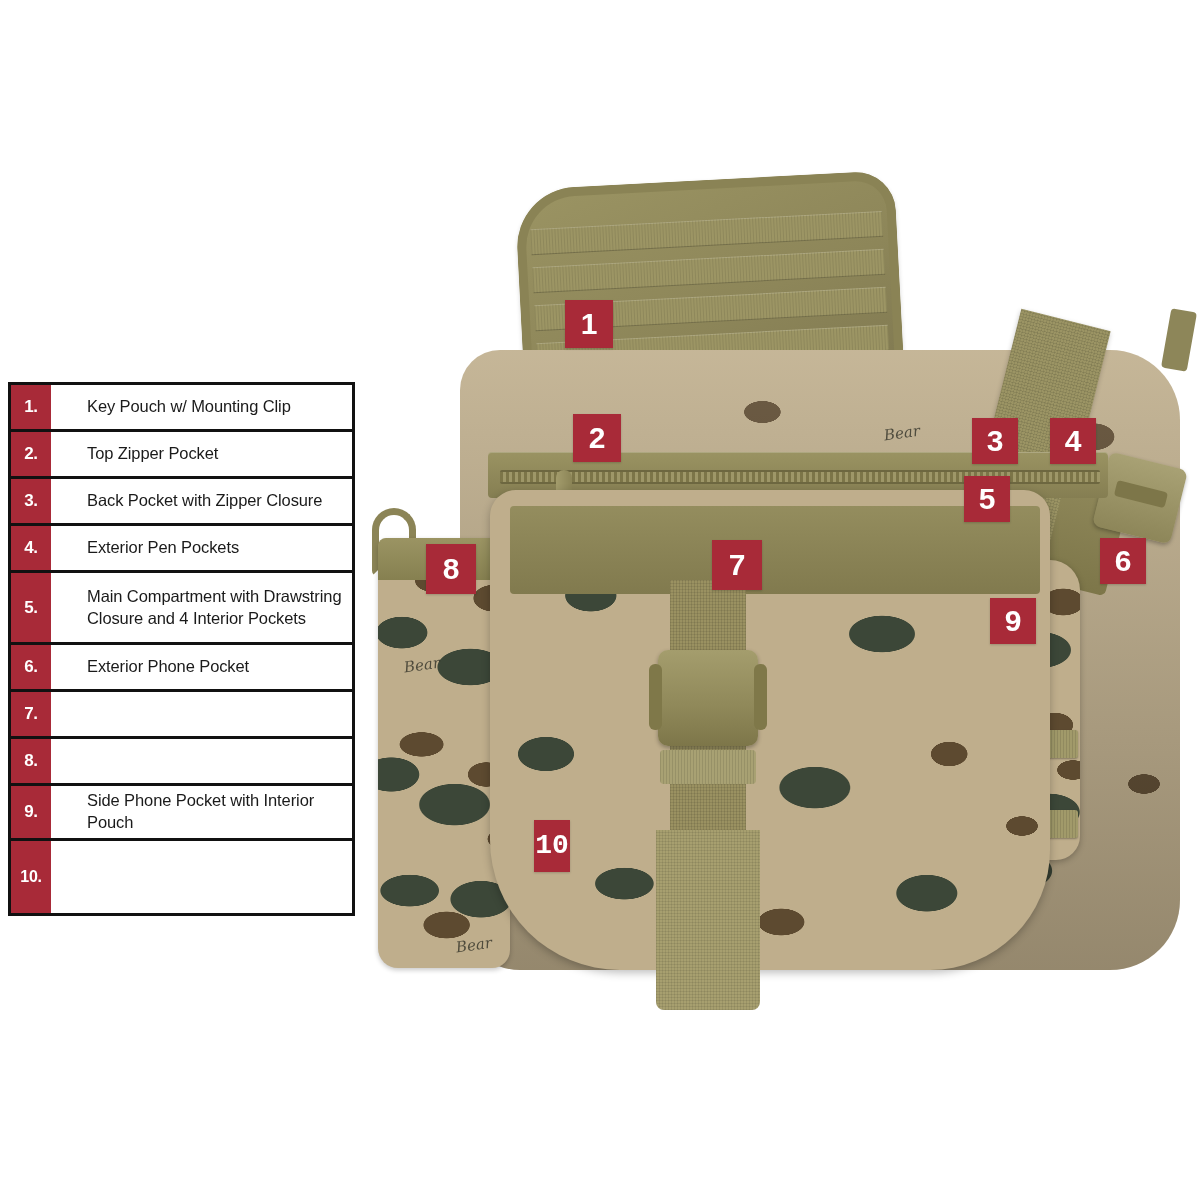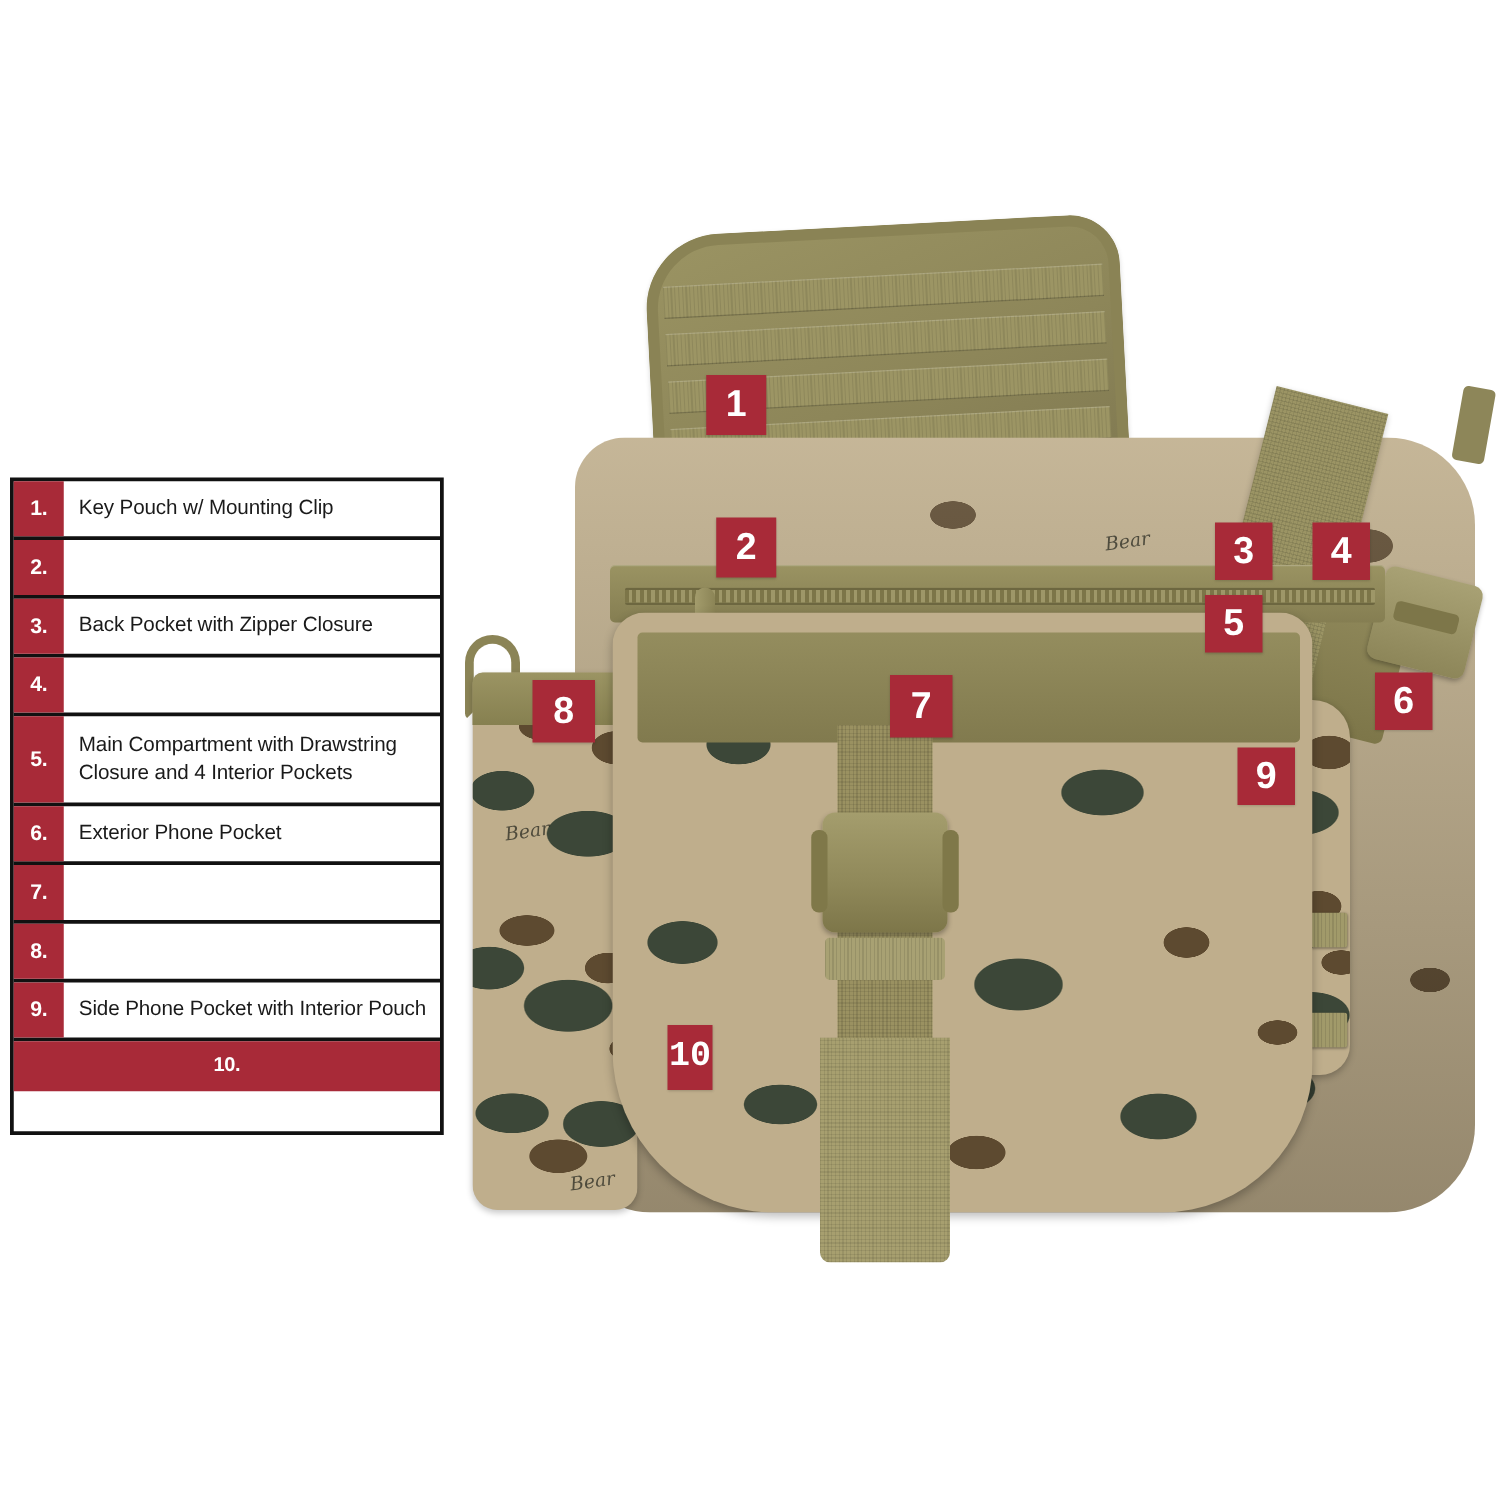--- a/index.html
+++ b/index.html
@@ -18,21 +18,21 @@
     width: 347px;
     border: 3px solid #111;
     background: #fff;
   }
   .legend-row {
     display: flex;
     align-items: stretch;
     border-bottom: 3px solid #111;
     min-height: 47px;
   }
-  .legend-row:last-child { border-bottom: none; flex-direction: column; }
+  .legend-row:last-child { border-bottom: none; }
   .legend-num {
     flex: 0 0 40px;
     background: #a82a38;
     color: #ffffff;
     font-size: 17px;
     font-weight: bold;
     display: flex;
     align-items: center;
     justify-content: center;
     letter-spacing: -0.3px;
@@ -40,20 +40,21 @@
   .legend-num.wide { font-size: 16px; }
   .legend-text {
     flex: 1 1 auto;
     display: flex;
     align-items: center;
     padding: 4px 8px 4px 12px;
     font-size: 16.5px;
     color: #1a1a1a;
     line-height: 1.32;
     letter-spacing: -0.1px;
+    margin-left: 24px;
   }
   .legend-row.tall { min-height: 72px; }
 
   
   #photo {
     position: absolute;
     left: 360px; top: 170px;
     width: 840px; height: 860px;
   }
   .layer { position: absolute; }
@@ -351,29 +352,31 @@
 
   <div id="legend">
 
     <div class="legend-row">
       <div class="legend-num">1.</div>
       <div class="legend-text">Key Pouch w/ Mounting Clip</div>
     </div>
 
     <div class="legend-row">
       <div class="legend-num">2.</div>
+      <div class="legend-text">Top Zipper Pocket</div>
     </div>
 
     <div class="legend-row">
       <div class="legend-num">3.</div>
       <div class="legend-text">Back Pocket with Zipper Closure</div>
     </div>
 
     <div class="legend-row">
       <div class="legend-num">4.</div>
+      <div class="legend-text">Exterior Pen Pockets</div>
     </div>
 
     <div class="legend-row tall">
       <div class="legend-num">5.</div>
       <div class="legend-text">Main Compartment with Drawstring Closure and 4 Interior Pockets</div>
     </div>
 
     <div class="legend-row">
       <div class="legend-num">6.</div>
       <div class="legend-text">Exterior Phone Pocket</div>

